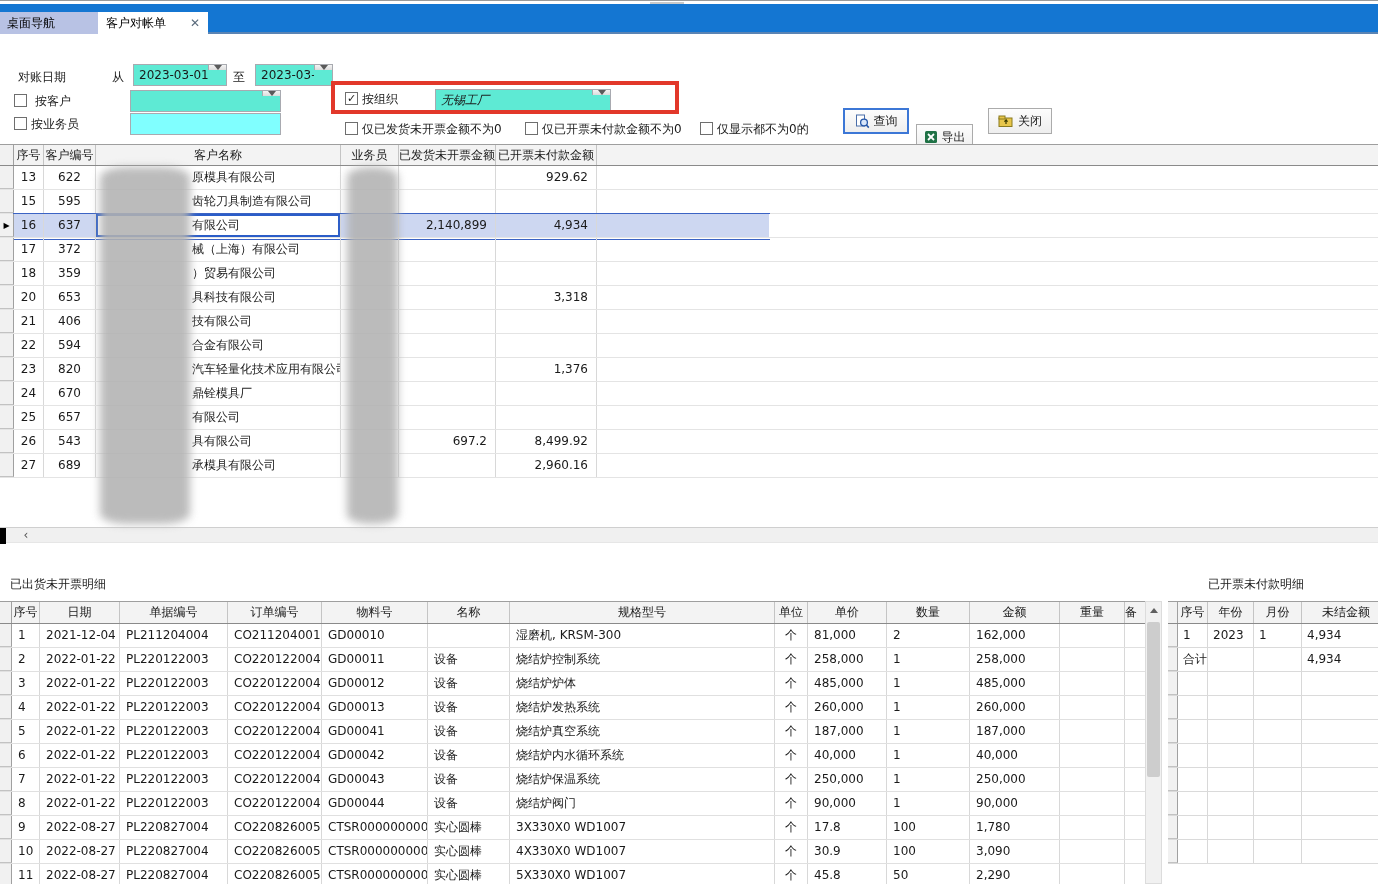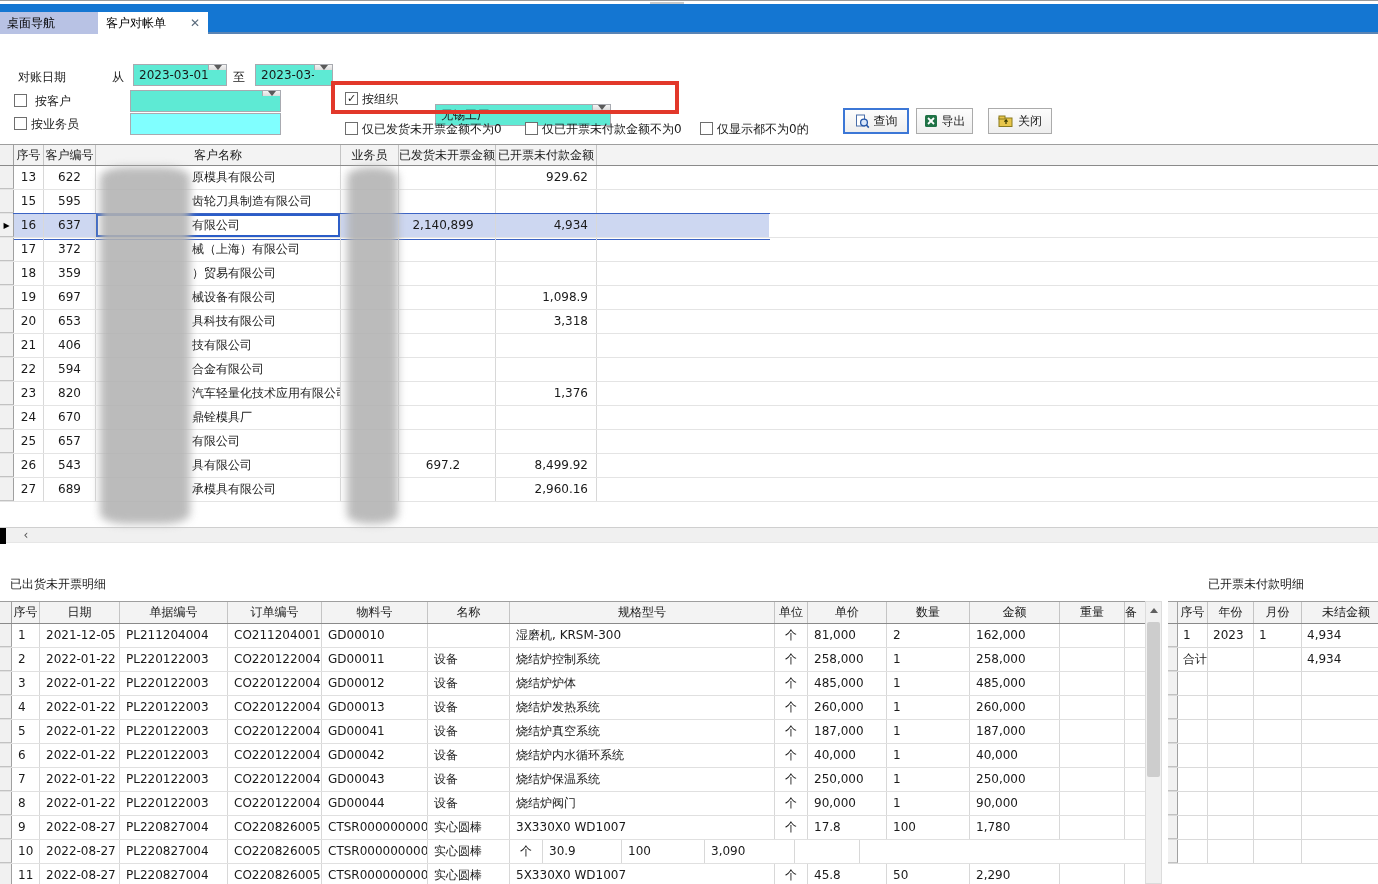--- a/index.html
+++ b/index.html
@@ -41,21 +41,21 @@
   
   #main-grid { position:absolute; left:0; top:144px; width:1378px; border-top:1px solid #9e9e9e; }
   #main-grid .g-header { height:21px; }
   #main-grid .g-row { height:24px; border-bottom:1px solid #e4e4e4; }
   .mc-sel { width:14px; flex:none; }
   .mc-no  { width:30px; flex:none; text-align:center; }
   .mc-code{ width:52px; flex:none; text-align:center; }
   .mc-name{ width:245px; flex:none; text-align:left; }
   .mc-name .nm { padding-left:96px; display:inline-block; }
   .mc-man { width:58px; flex:none; }
-  .mc-ship{ width:97px; flex:none; text-align:center; padding-right:8px; }
+  .mc-ship{ width:97px; flex:none; text-align:right; padding-right:8px; }
   .mc-inv { width:101px; flex:none; text-align:right; padding-right:8px; }
   .mc-fill{ flex:1; border-right:none !important; }
   #main-grid .g-row.selected .c { background:#cdd7f1; }
   #main-grid .g-row.selected .mc-name { background:#fff; box-shadow:inset 0 0 0 2px #2b5dc8; }
   #main-grid .g-row.selected .mc-fill { background:linear-gradient(to right,#cdd7f1 0 172px,#fff 172px); }
   #main-grid .g-row.selected::after { content:""; position:absolute; left:13px; top:-1px; width:757px; height:25px;
       border-top:1px solid #3b63c4; border-bottom:1px solid #3b63c4; pointer-events:none; }
 
   .privacy-blur { position:absolute; background:#b2b2b2; opacity:.88; filter:blur(4px); border-radius:28px / 10px; pointer-events:none; z-index:5; }
   #blur-name { left:100px; top:167px; width:90px; height:357px; }
@@ -147,21 +147,21 @@
       </div>
   </div>
 
   <div class="cb" style="left:14px;top:117px;"></div>
   <div class="lbl" style="left:31px;top:116px;">按业务员</div>
   <div class="cyan-input" style="left:130px;top:113px;width:151px;"></div>
 
   <div class="red-frame"></div>
   <div class="cb" style="left:345px;top:92px;">✓</div>
   <div class="lbl" style="left:362px;top:91px;">按组织</div>
-  <div class="combo" style="left:435px;top:104px;width:176px;">
+  <div class="combo" style="left:435px;top:89px;width:176px;font-style:italic;">
     <div class="val">无锡工厂</div>
     <div class="drop">
         <div class="chev"></div>
       </div>
   </div>
 
   <div class="cb" style="left:345px;top:122px;"></div>
   <div class="lbl" style="left:362px;top:121px;">仅已发货未开票金额不为0</div>
   <div class="cb" style="left:525px;top:122px;"></div>
   <div class="lbl" style="left:542px;top:121px;">仅已开票未付款金额不为0</div>
@@ -169,21 +169,21 @@
   <div class="lbl" style="left:717px;top:121px;">仅显示都不为0的</div>
 
   <div class="push-btn primary" style="left:843px;top:108px;width:66px;">
     <svg width="15" height="15" viewBox="0 0 15 15">
       <rect x="1.5" y="1" width="8" height="11" fill="#ffffff" stroke="#4a6ea9" stroke-width="1"></rect>
       <circle cx="9" cy="8.5" r="3.4" fill="#d8e6fa" stroke="#2456a8" stroke-width="1.3"></circle>
       <line x1="11.4" y1="11" x2="13.8" y2="13.6" stroke="#2456a8" stroke-width="1.6"></line>
     </svg>
     <span>查询</span>
   </div>
-  <div class="push-btn" style="left:916px;top:108px;width:57px;">
+  <div class="push-btn" style="left:916px;top:124px;width:57px;">
     <svg width="14" height="14" viewBox="0 0 14 14">
       <rect x="1" y="1" width="12" height="12" rx="1.5" fill="#1f7246"></rect>
       <line x1="4" y1="4" x2="10" y2="10" stroke="#ffffff" stroke-width="1.8"></line>
       <line x1="10" y1="4" x2="4" y2="10" stroke="#ffffff" stroke-width="1.8"></line>
     </svg>
     <span>导出</span>
   </div>
   <div class="push-btn" style="left:988px;top:108px;width:64px;">
     <svg width="16" height="14" viewBox="0 0 16 14">
       <rect x="1" y="4" width="13" height="8.5" fill="#e8c64a" stroke="#8a7a1f" stroke-width="1"></rect>
@@ -255,30 +255,20 @@
           <div class="s mc-sel"><span></span></div>
           <div class="c mc-no">18</div>
           <div class="c mc-code">359</div>
           <div class="c mc-name"><span class="nm">）贸易有限公司</span></div>
           <div class="c mc-man"></div>
           <div class="c mc-ship"></div>
           <div class="c mc-inv"></div>
           <div class="c mc-fill"></div>
         </div>
 
-        <div class="g-row">
-          <div class="s mc-sel"><span></span></div>
-          <div class="c mc-no">19</div>
-          <div class="c mc-code">697</div>
-          <div class="c mc-name"><span class="nm">械设备有限公司</span></div>
-          <div class="c mc-man"></div>
-          <div class="c mc-ship"></div>
-          <div class="c mc-inv">1,098.9</div>
-          <div class="c mc-fill"></div>
-        </div>
 
         <div class="g-row">
           <div class="s mc-sel"><span></span></div>
           <div class="c mc-no">20</div>
           <div class="c mc-code">653</div>
           <div class="c mc-name"><span class="nm">具科技有限公司</span></div>
           <div class="c mc-man"></div>
           <div class="c mc-ship"></div>
           <div class="c mc-inv">3,318</div>
           <div class="c mc-fill"></div>
@@ -389,21 +379,21 @@
       <div class="hc bc-qty">数量</div>
       <div class="hc bc-amt">金额</div>
       <div class="hc bc-wt">重量</div>
       <div class="hc bc-rem" style="justify-content:flex-start;border-right:none;">备</div>
     </div>
     <div>
 
         <div class="g-row">
           <div class="s bc-sel"></div>
           <div class="c bc-no">1</div>
-          <div class="c bc-date">2021-12-05</div>
+          <div class="c bc-date">2021-12-04</div>
           <div class="c bc-doc">PL211204004</div>
           <div class="c bc-ord">CO211204001</div>
           <div class="c bc-item">GD00010</div>
           <div class="c bc-name"></div>
           <div class="c bc-spec">湿磨机, KRSM-300</div>
           <div class="c bc-unit">个</div>
           <div class="c bc-price">81,000</div>
           <div class="c bc-qty">2</div>
           <div class="c bc-amt">162,000</div>
           <div class="c bc-wt"></div>
@@ -547,20 +537,21 @@
         </div>
 
         <div class="g-row">
           <div class="s bc-sel"></div>
           <div class="c bc-no">10</div>
           <div class="c bc-date">2022-08-27</div>
           <div class="c bc-doc">PL220827004</div>
           <div class="c bc-ord">CO220826005</div>
           <div class="c bc-item">CTSR000000000</div>
           <div class="c bc-name">实心圆棒</div>
+          <div class="c bc-spec">4X330X0 WD1007</div>
           <div class="c bc-unit">个</div>
           <div class="c bc-price">30.9</div>
           <div class="c bc-qty">100</div>
           <div class="c bc-amt">3,090</div>
           <div class="c bc-wt"></div>
           <div class="c bc-rem"></div>
         </div>
 
         <div class="g-row">
           <div class="s bc-sel"></div>

